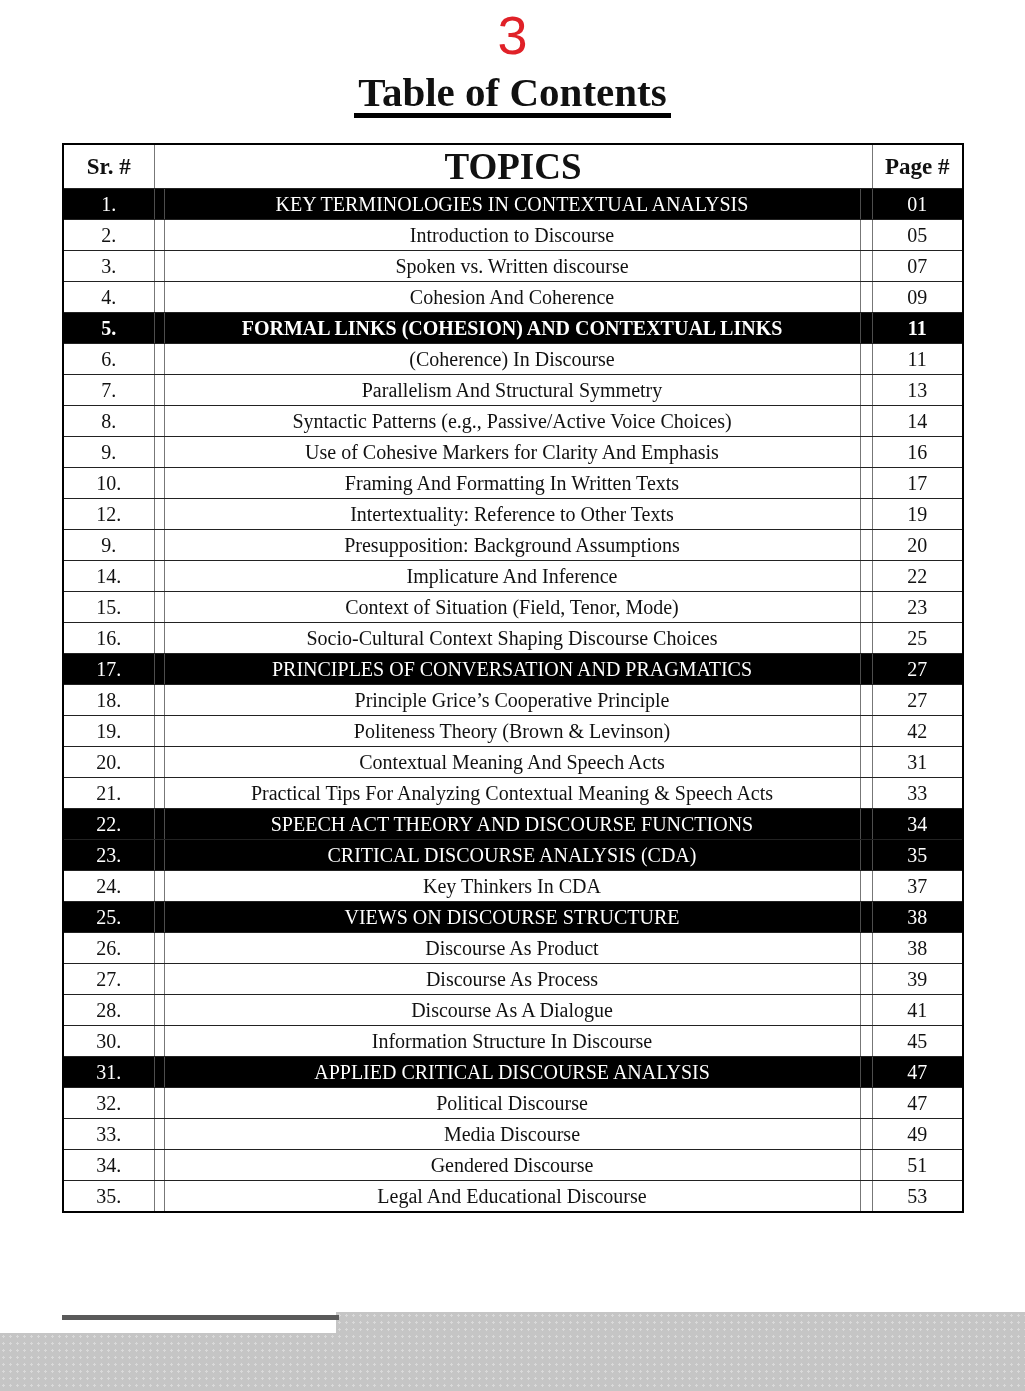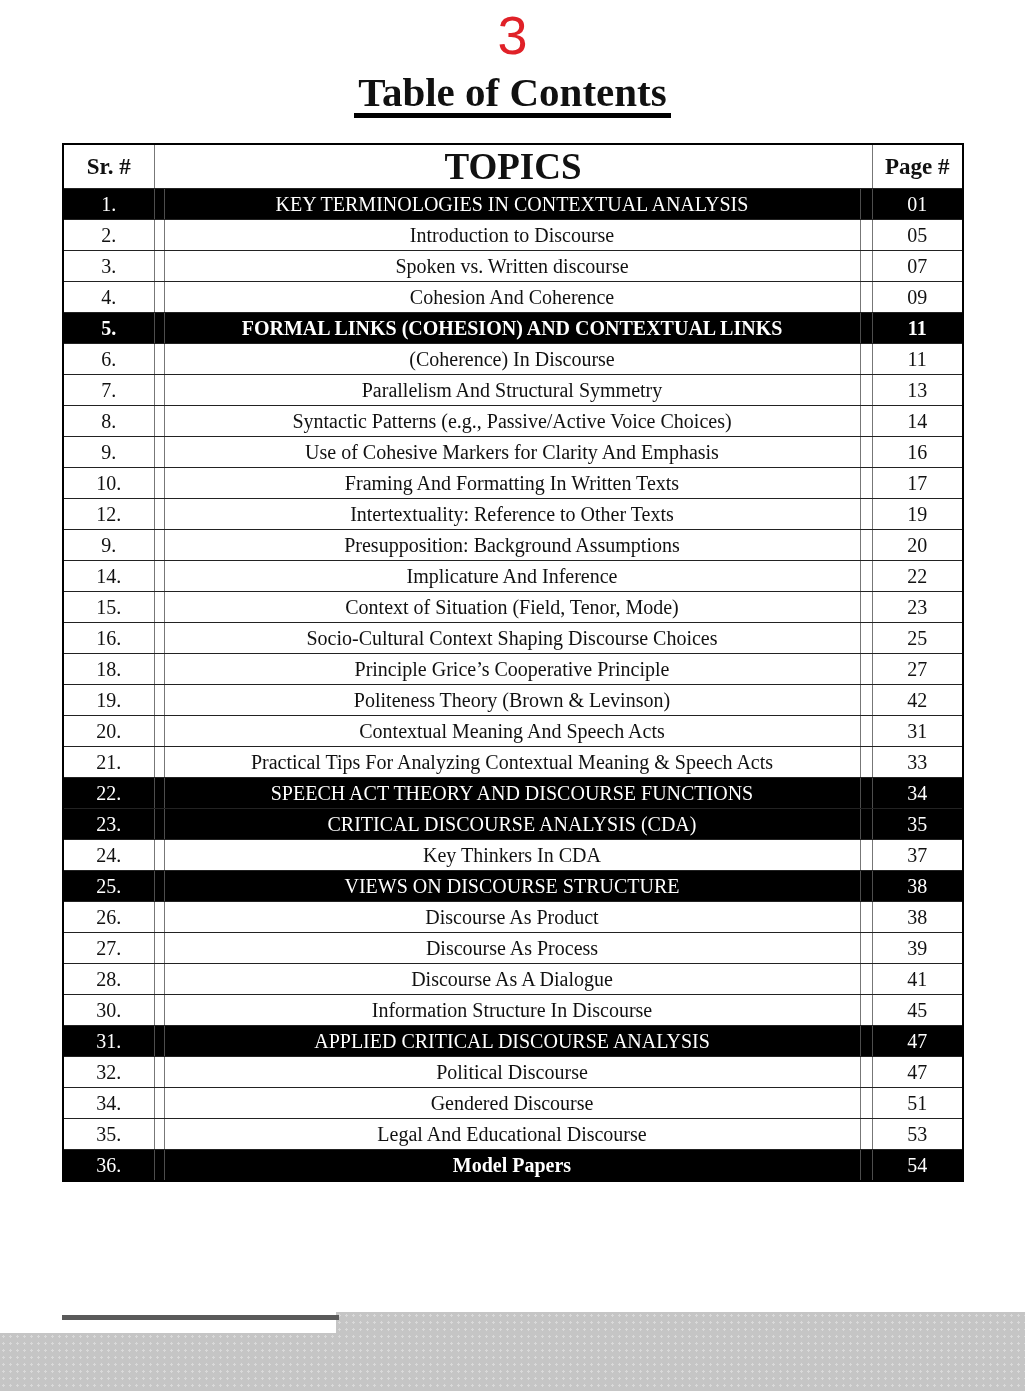--- a/index.html
+++ b/index.html
@@ -199,20 +199,27 @@
         <td class="gap"></td>
         <td class="page">23</td>
       </tr>
       <tr>
         <td class="sr">16.</td>
         <td class="gap"></td>
         <td class="topic">Socio-Cultural Context Shaping Discourse Choices</td>
         <td class="gap"></td>
         <td class="page">25</td>
       </tr>
+      <tr class="hl">
+        <td class="sr">17.</td>
+        <td class="gap"></td>
+        <td class="topic">PRINCIPLES OF CONVERSATION AND PRAGMATICS</td>
+        <td class="gap"></td>
+        <td class="page">27</td>
+      </tr>
       <tr>
         <td class="sr">18.</td>
         <td class="gap"></td>
         <td class="topic">Principle Grice’s Cooperative Principle</td>
         <td class="gap"></td>
         <td class="page">27</td>
       </tr>
       <tr>
         <td class="sr">19.</td>
         <td class="gap"></td>
@@ -298,38 +305,38 @@
         <td class="page">47</td>
       </tr>
       <tr>
         <td class="sr">32.</td>
         <td class="gap"></td>
         <td class="topic">Political Discourse</td>
         <td class="gap"></td>
         <td class="page">47</td>
       </tr>
       <tr>
+        <td class="sr">33.</td>
+        <td class="gap"></td>
+        <td class="topic">Media Discourse</td>
+        <td class="gap"></td>
+        <td class="page">49</td>
+      </tr>
+      <tr>
         <td class="sr">34.</td>
         <td class="gap"></td>
         <td class="topic">Gendered Discourse</td>
         <td class="gap"></td>
         <td class="page">51</td>
       </tr>
       <tr>
         <td class="sr">35.</td>
         <td class="gap"></td>
         <td class="topic">Legal And Educational Discourse</td>
         <td class="gap"></td>
         <td class="page">53</td>
-      </tr>
-      <tr class="hl">
-        <td class="sr">36.</td>
-        <td class="gap"></td>
-        <td class="topic bold-topic">Model Papers</td>
-        <td class="gap"></td>
-        <td class="page">54</td>
       </tr>
     </tbody>
 </table>
 
 <div class="scan-gray"></div>
 <div class="scan-white"></div>
 <div class="scan-line"></div>
 
 </body></html>

